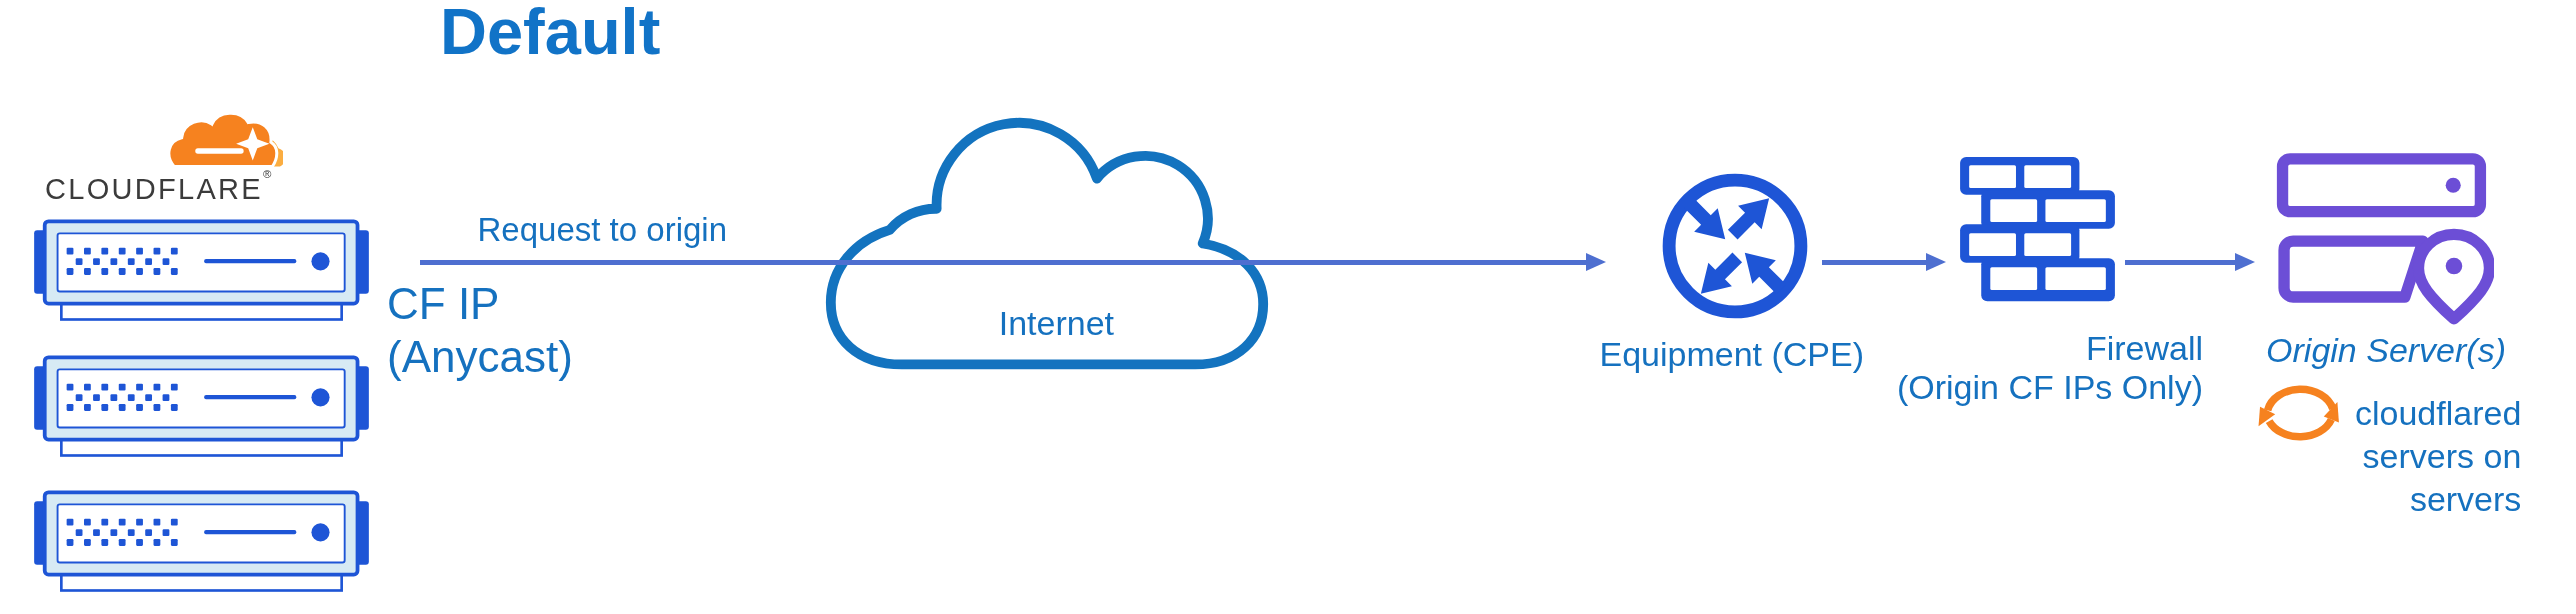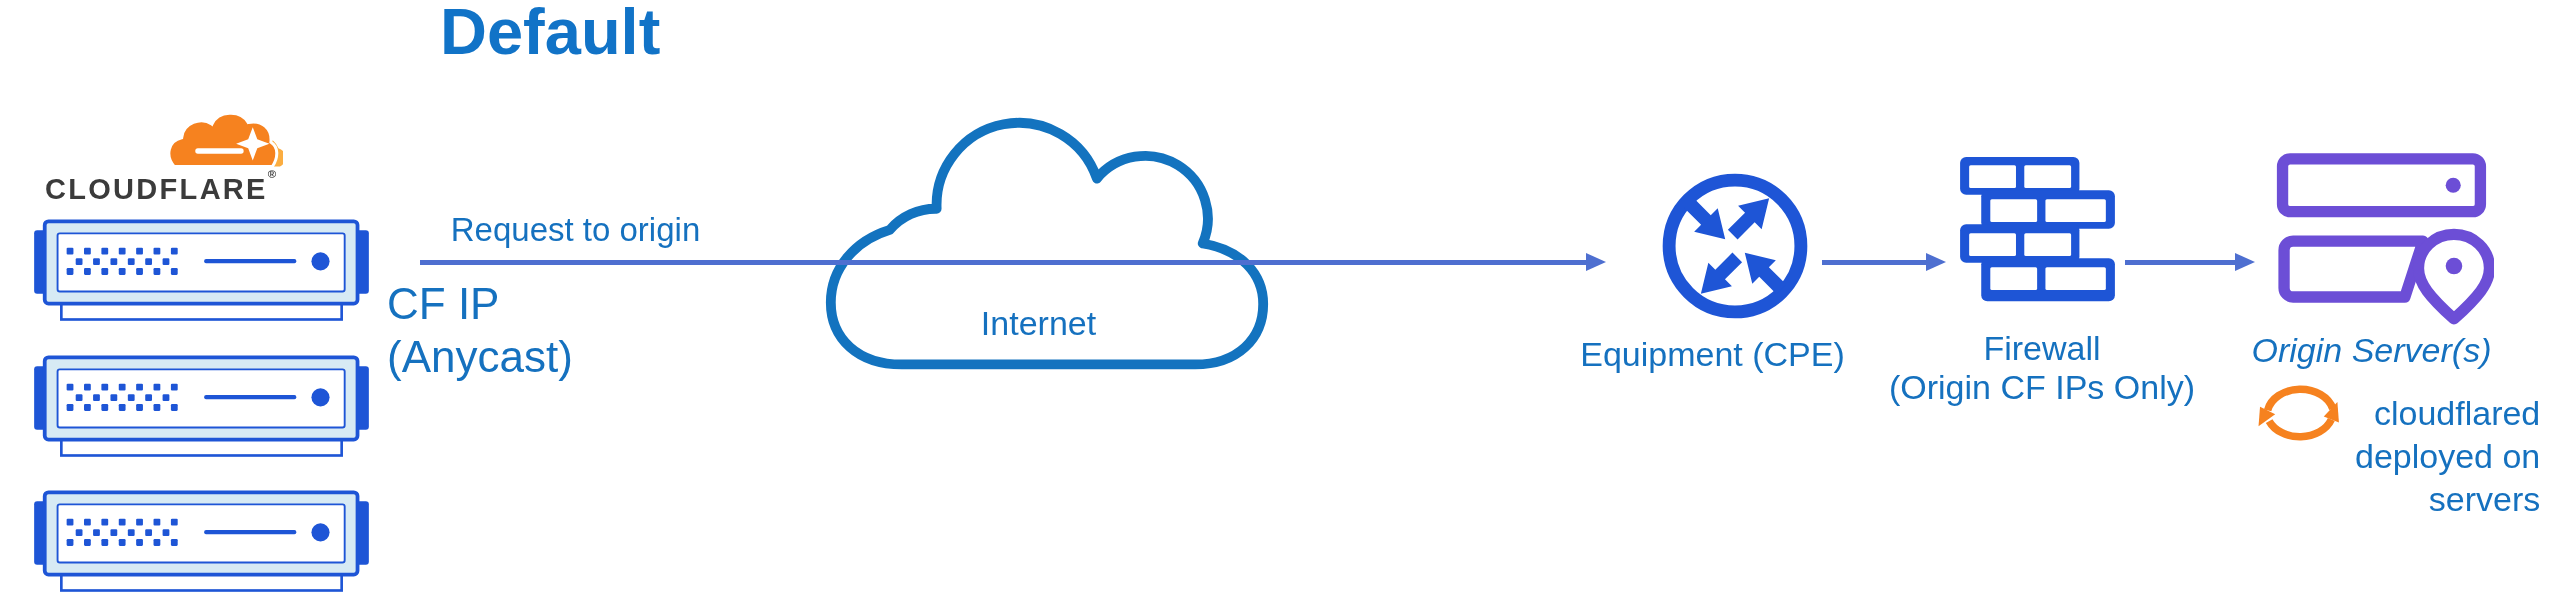--- a/index.html
+++ b/index.html
@@ -15,31 +15,31 @@
     --dark:#3b3b3b;
   }
   *{box-sizing:border-box;margin:0;padding:0;}
   body{background:#ffffff;font-family:"Liberation Sans",sans-serif;}
   #canvas{position:relative;width:2576px;height:614px;background:#ffffff;overflow:hidden;}
 
   .title{position:absolute;left:440px;top:-4.5px;font-size:65px;line-height:1.1;
          font-weight:600;color:var(--title-blue);letter-spacing:0;}
 
   .lbl{position:absolute;color:var(--label-blue);font-size:34px;line-height:1.24;}
-  .lbl.center{text-align:center;}
+  .lbl.center{text-align:right;}
 
   .request-label{left:424px;top:210px;width:303px;font-size:33px;}
   .cfip-label{left:387px;top:278px;font-size:44px;line-height:1.2;}
   .internet-label{left:963px;top:302px;width:151px;}
   .cpe-label{left:1561px;top:333px;width:303px;line-height:1.24;}
   .fw-label{left:1881px;top:329px;width:322px;line-height:1.16;}
   .origin-label{left:2237px;top:329px;width:269px;font-style:italic;}
   .cfd-label{left:2355px;top:392px;line-height:1.27;text-align:right;}
 
-  .wordmark{position:absolute;left:45px;top:168px;width:257px;font-size:29px;font-weight:700;
+  .wordmark{position:absolute;left:45px;top:168px;width:257px;font-size:29px;font-weight:400;
             letter-spacing:2.3px;color:var(--dark);white-space:nowrap;}
   .wordmark .reg{font-size:11.4px;vertical-align:21px;letter-spacing:0;}
 
   .icon{position:absolute;}
   .logo-cloud{left:165px;top:109px;}
   .server-1{left:34px;top:219px;}
   .server-2{left:34px;top:355px;}
   .server-3{left:34px;top:490px;}
   .internet-cloud{left:823px;top:115px;}
   .cpe-icon{left:1657px;top:168px;}
@@ -256,18 +256,18 @@
       <path d="M16 50 A44 34 0 0 0 98 48"></path>
     </g>
     <g fill="var(--orange)">
       <polygon points="2,57 24,41 4,31"></polygon>
       <polygon points="106,25 108,52 88,44"></polygon>
     </g>
   </svg>
 
   <div class="lbl cfd-label">
     <div>cloudflared</div>
-    <div>deployed on</div>
+    <div>servers on</div>
     <div>servers</div>
   </div>
 
 </div>
 
 
 </body></html>

